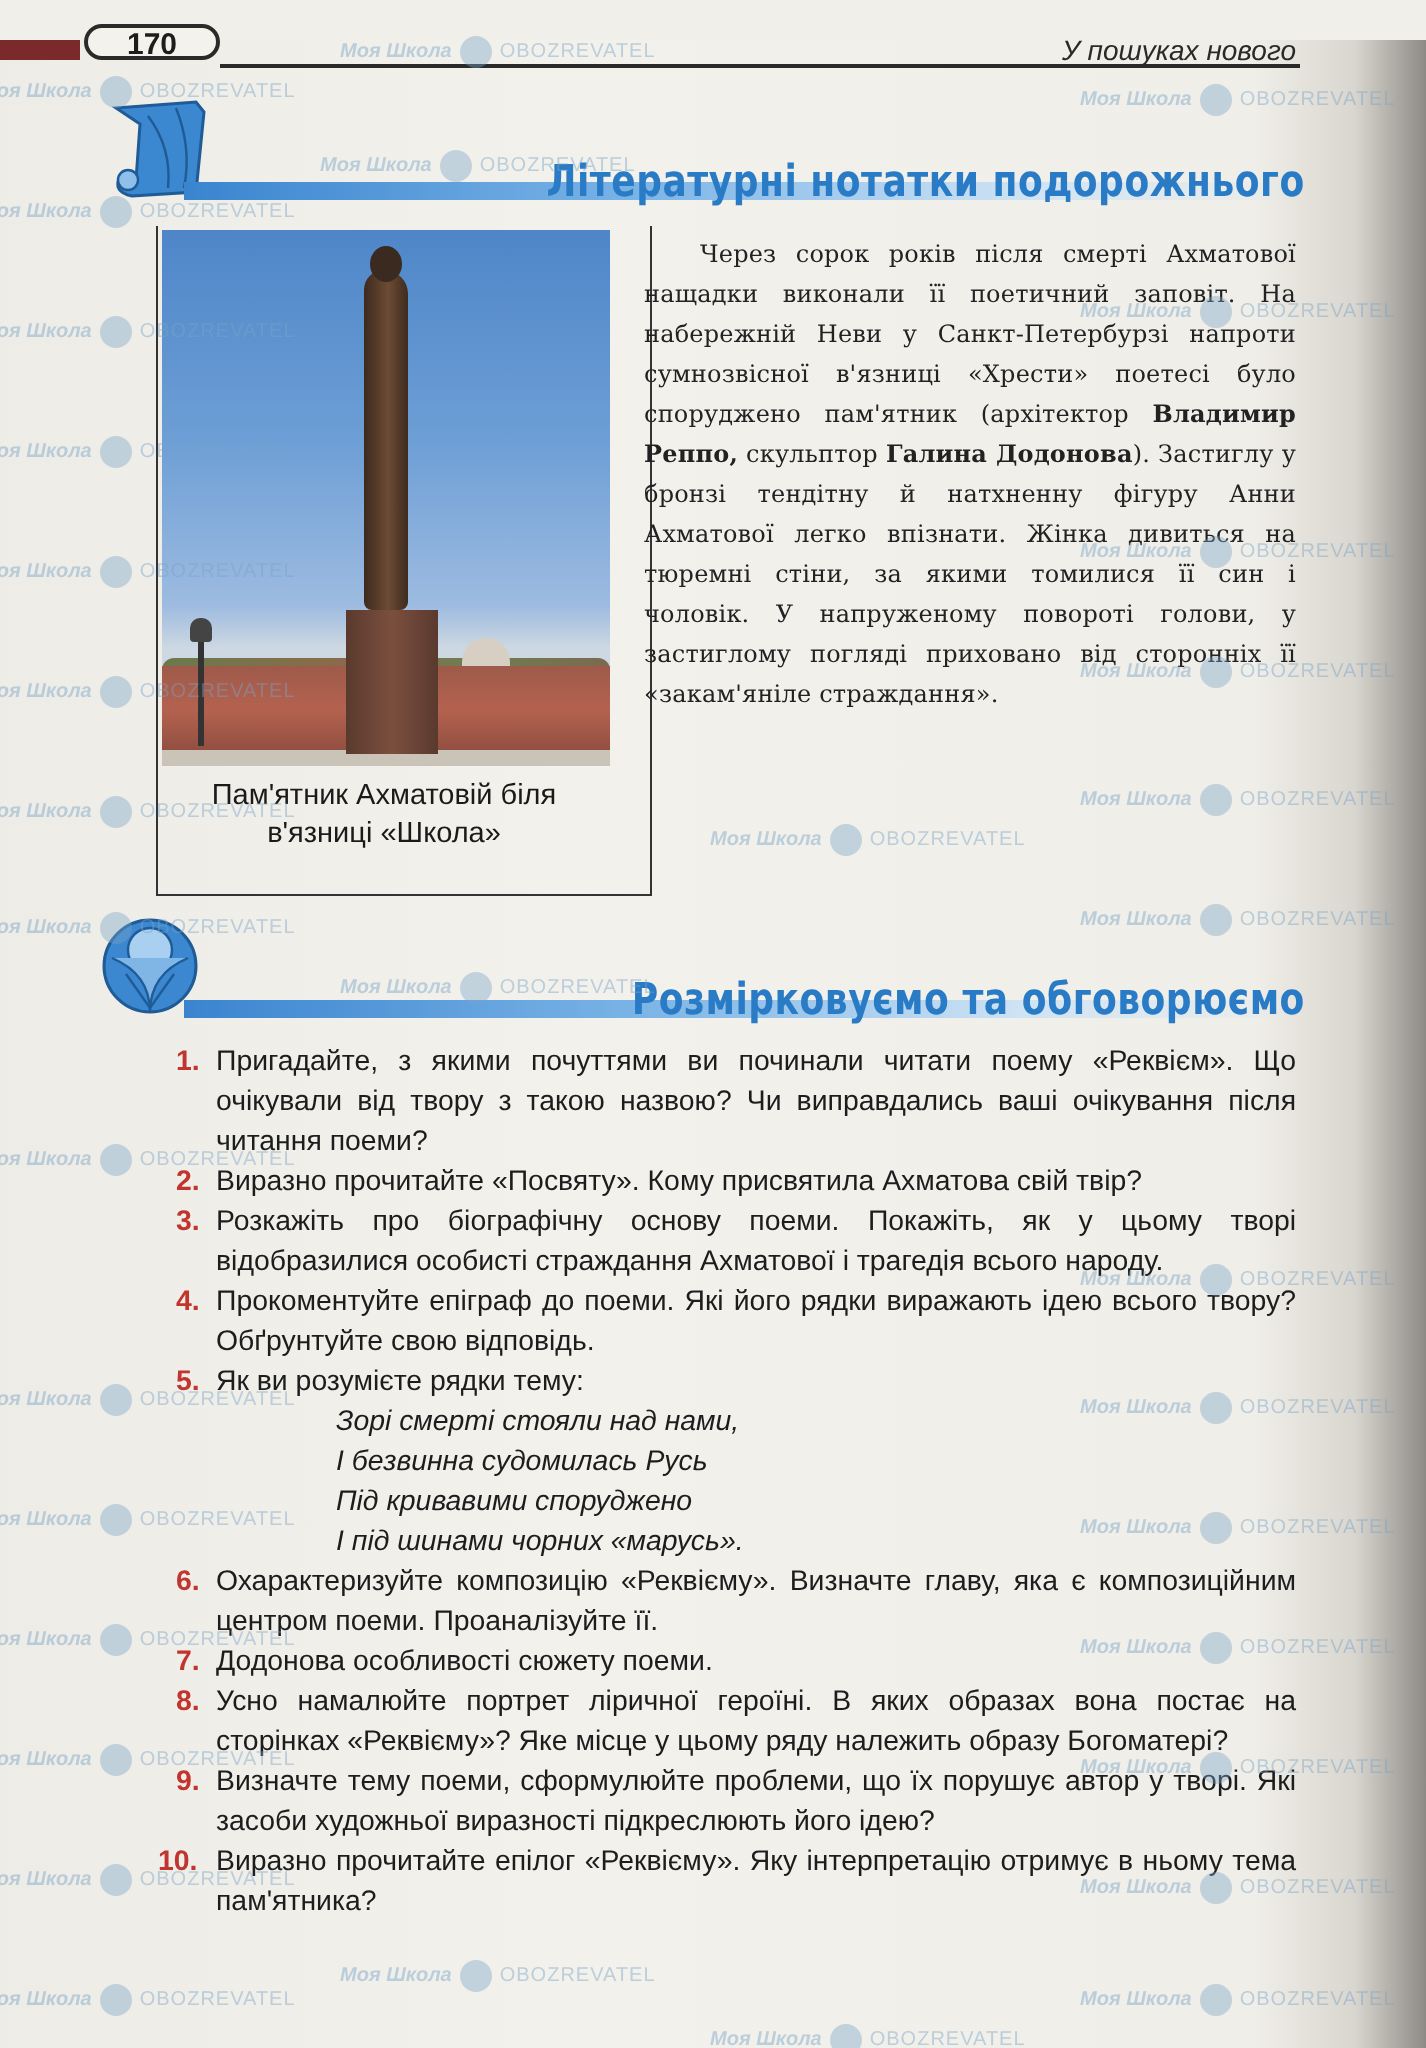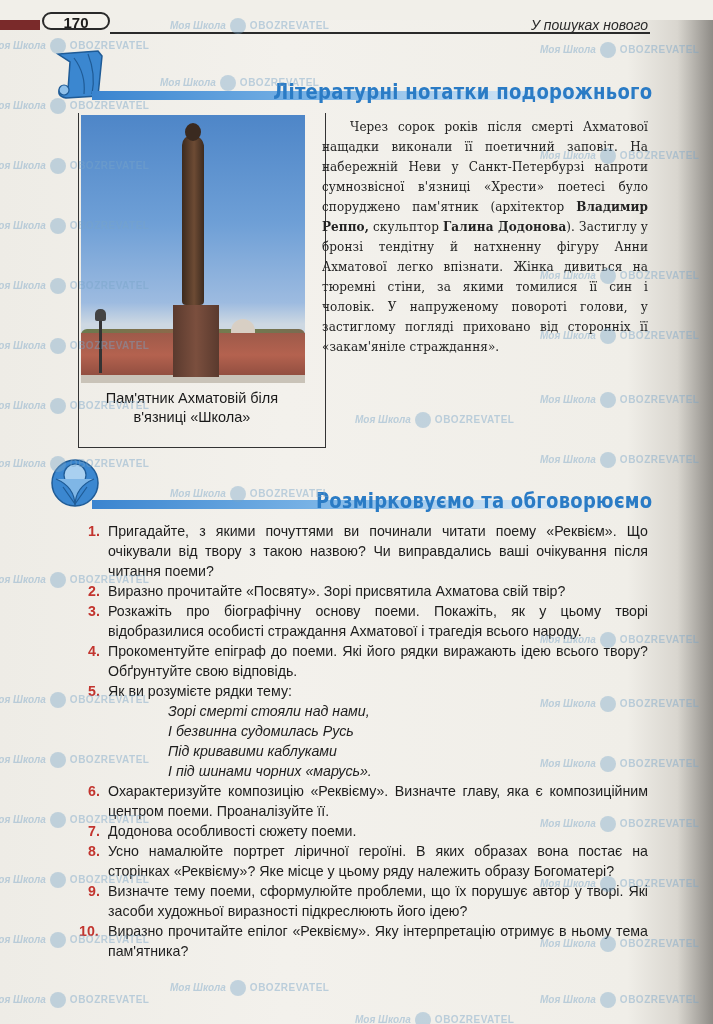--- a/index.html
+++ b/index.html
@@ -124,21 +124,21 @@
     
     .wm {
       position: absolute; font-size: 10px; color: rgba(120,165,200,0.45);
       font-style: italic; font-weight: bold; white-space: nowrap; pointer-events: none;
       font-family: "Liberation Sans", sans-serif;
     }
     .wm .c {
       display: inline-block; width: 16px; height: 16px; border-radius: 50%;
       background: rgba(120,165,200,0.4); vertical-align: middle; margin: 0 4px;
     }
-    .wm .o { font-style: normal; font-weight: bold; letter-spacing: 0.5px; text-align: center; }
+    .wm .o { font-style: normal; font-weight: normal; letter-spacing: 0.5px; text-align: center; }
   </style>
 </head>
 <body>
 
 <div class="page">
 
   <div class="top-tab"></div>
   <div class="page-num-box">170</div>
   <div class="header-rule"></div>
   <div class="running-head">У пошуках нового</div>
@@ -192,37 +192,37 @@
     <div class="title">Розмірковуємо та обговорюємо</div>
   </div>
 
   <div class="questions">
     <div class="q">
       <span class="q-num">1.</span>
       <span>Пригадайте, з якими почуттями ви починали читати поему «Реквієм». Що очікували від твору з такою назвою? Чи виправдались ваші очікування після читання поеми?</span>
     </div>
     <div class="q">
       <span class="q-num">2.</span>
-      <span>Виразно прочитайте «Посвяту». Зорі присвятила Ахматова свій твір?</span>
+      <span>Виразно прочитайте «Посвяту». Кому присвятила Ахматова свій твір?</span>
     </div>
     <div class="q">
       <span class="q-num">3.</span>
       <span>Розкажіть про біографічну основу поеми. Покажіть, як у цьому творі відобразилися особисті страждання Ахматової і трагедія всього народу.</span>
     </div>
     <div class="q">
       <span class="q-num">4.</span>
       <span>Прокоментуйте епіграф до поеми. Які його рядки виражають ідею всього твору? Обґрунтуйте свою відповідь.</span>
     </div>
     <div class="q">
       <span class="q-num">5.</span>
       <span>Як ви розумієте рядки тему:</span>
       <div class="verse">
         <div>Зорі смерті стояли над нами,</div>
         <div>І безвинна судомилась Русь</div>
-        <div>Під кривавими каблуками</div>
+        <div>Під кривавими споруджено</div>
         <div>І під шинами чорних «марусь».</div>
       </div>
     </div>
     <div class="q">
       <span class="q-num">6.</span>
       <span>Охарактеризуйте композицію «Реквієму». Визначте главу, яка є композиційним центром поеми. Проаналізуйте її.</span>
     </div>
     <div class="q">
       <span class="q-num">7.</span>
       <span>Додонова особливості сюжету поеми.</span>

